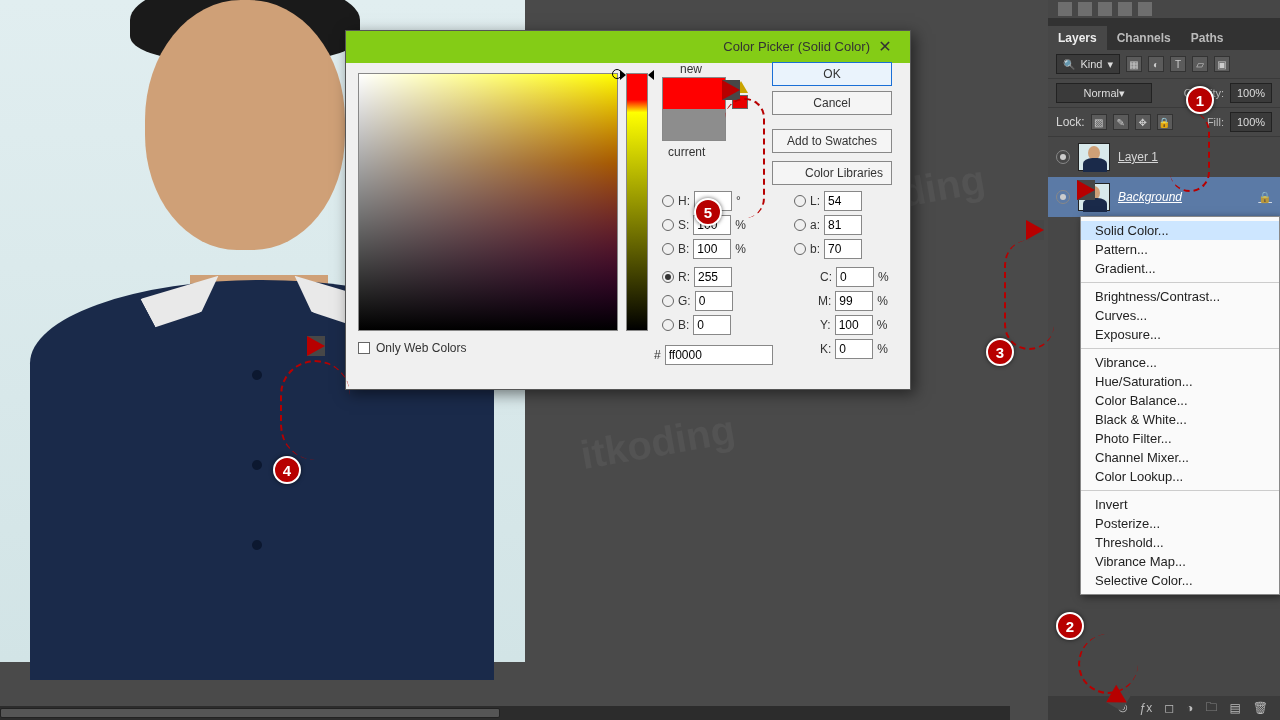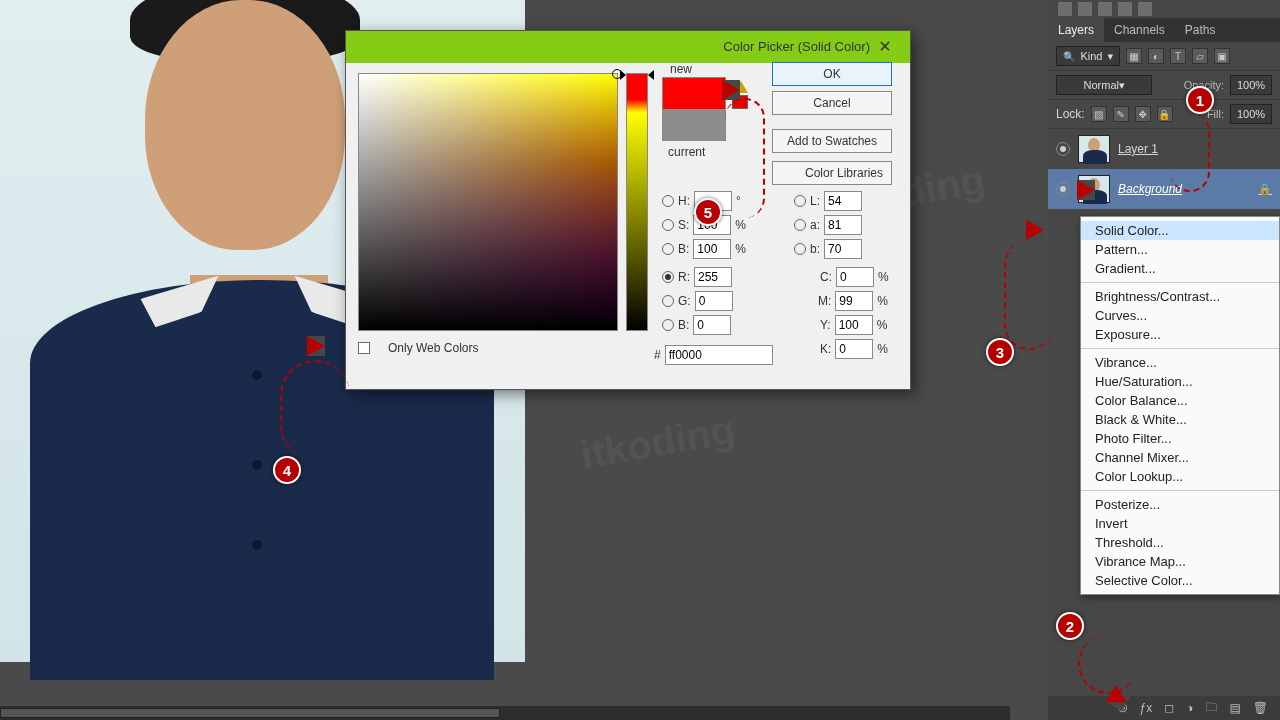--- a/index.html
+++ b/index.html
@@ -33,21 +33,21 @@
                 linear-gradient(to right, #fff, rgba(255,255,255,0)),
                 linear-gradient(to bottom, #ff0 0%, #f80 35%, #f0f 100%); }
   .sat-cursor { position:absolute; right:-5px; top:-5px; width:10px; height:10px; border:1px solid #000; border-radius:50%; background:transparent; }
   .hue-bar { position:absolute; left:280px; top:10px; width:22px; height:258px; border:1px solid #888;
     background: linear-gradient(to bottom, #f00 0%, #f00 10%, #ff0 15%, #ff0 15%, #000 100%); }
   .hue-ptr { position:absolute; left:-7px; top:-4px; width:0;height:0;border-top:5px solid transparent;border-bottom:5px solid transparent;border-left:6px solid #000;}
   .hue-ptr-r { left:auto; right:-7px; border-left:none; border-right:6px solid #000;}
   .swatch-box { position:absolute; left:316px; top:14px; width:64px; height:64px; border:1px solid #888; }
   .swatch-new { width:100%; height:50%; background:#ff0000; }
   .swatch-cur { width:100%; height:50%; background:#8d8d8d; }
-  .lbl-new { position:absolute; left:324px; top:-1px; font-size:12px; }
+  .lbl-new { position:absolute; left:334px; top:-1px; font-size:12px; }
   .lbl-cur { position:absolute; left:322px; top:82px; font-size:12px; }
   .warn-ico { position:absolute; left:388px; top:18px; width:0;height:0;border-left:7px solid transparent;border-right:7px solid transparent;border-bottom:12px solid #c9a400;}
   .warn-sw { position:absolute; left:386px; top:32px; width:16px;height:14px; background:#e80000; border:1px solid #666; }
   .btn { position:absolute; width:120px; height:24px; font-size:12px; background:#f5f5f5; border:1px solid #888; display:flex; align-items:center; justify-content:center; cursor:pointer; }
   .btn.primary { border:1px solid #1a6fd6; background:#eaf3fc; }
   .ok   { left:426px; top:-1px; }
   .cancel{ left:426px; top:28px; }
   .add-sw{ left:426px; top:66px; }
   .lib   { left:426px; top:98px;padding-left:24px; }
 
@@ -56,28 +56,28 @@
   .radio.sel::after{ content:""; position:absolute; left:2px; top:2px; width:6px; height:6px; background:#333; border-radius:50%; }
   input.val { width:44px; height:20px; font-size:12px; padding:1px 3px; border:1px solid #888; background:#fff; }
   input.val.short{width:38px}
   .unit{font-size:12px}
 
   .rowH{left:316px;top:128px}.rowS{left:316px;top:152px}.rowBv{left:316px;top:176px}
   .rowR{left:316px;top:204px}.rowG{left:316px;top:228px}.rowBb{left:316px;top:252px}
   .rowL{left:448px;top:128px}.rowa{left:448px;top:152px}.rowb{left:448px;top:176px}
   .rowC{left:474px;top:204px}.rowM{left:472px;top:228px}.rowY{left:474px;top:252px}.rowK{left:474px;top:276px}
   .rowHex{left:308px;top:282px}
-  .owc { position:absolute; left:12px; top:278px; font-size:12px; display:flex; align-items:center; gap:18px; }
+  .owc { position:absolute; left:12px; top:278px; font-size:12px; display:flex; align-items:center; gap:6px; }
   .chk { width:12px;height:12px;border:1px solid #666;background:#fff; }
 
   
   .right { position:absolute; right:0; top:0; width:232px; height:720px; background:#474747; color:#d5d5d5; font-size:12px; }
   .thumb-row { height:18px; display:flex; gap:6px; padding:2px 10px; }
   .tiny-ico { width:14px;height:14px; background:#6e6e6e; }
-  .tabbar { display:flex; background:#323232; height:24px; align-items:flex-end; }
+  .tabbar { display:flex; background:#323232; height:32px; align-items:flex-end;font-weight:bold; }
   .tab { padding:5px 10px; font-size:12px; color:#bbb; cursor:pointer; }
   .tab.active { background:#474747; color:#eee; }
   .filter-row,.blend-row,.lock-row { display:flex; align-items:center; gap:6px; padding:4px 8px; border-bottom:1px solid #3a3a3a; }
   .sel-box { background:#3a3a3a; border:1px solid #222; height:20px; display:flex; align-items:center; padding:0 6px; font-size:11px; color:#ddd; }
   .kind { width:64px; justify-content:space-between; }
   .mini { width:16px;height:16px; background:#5b5b5b; display:inline-flex;align-items:center;justify-content:center;font-size:10px;color:#ccc; border:1px solid #333;}
   .opac-l{margin-left:auto; color:#bbb;font-size:11px}
   .opac-v{ width:42px; }
   .layers { }
   .layer { display:flex; align-items:center; gap:8px; padding:4px 8px; height:40px;text-decoration:underline; }
@@ -322,22 +322,22 @@
   <div class="item">Exposure...</div>
   <hr>
   <div class="item">Vibrance...</div>
   <div class="item">Hue/Saturation...</div>
   <div class="item">Color Balance...</div>
   <div class="item">Black &amp; White...</div>
   <div class="item">Photo Filter...</div>
   <div class="item">Channel Mixer...</div>
   <div class="item">Color Lookup...</div>
   <hr>
+  <div class="item">Invert</div>
   <div class="item">Posterize...</div>
-  <div class="item">Invert</div>
   <div class="item">Threshold...</div>
   <div class="item">Vibrance Map...</div>
   <div class="item">Selective Color...</div>
 </div>
 
 <div class="scrollbar-bottom">
     <div class="thumb"></div>
   </div>
 
 <div class="badge" style="left:1186px; top:86px">1</div>

